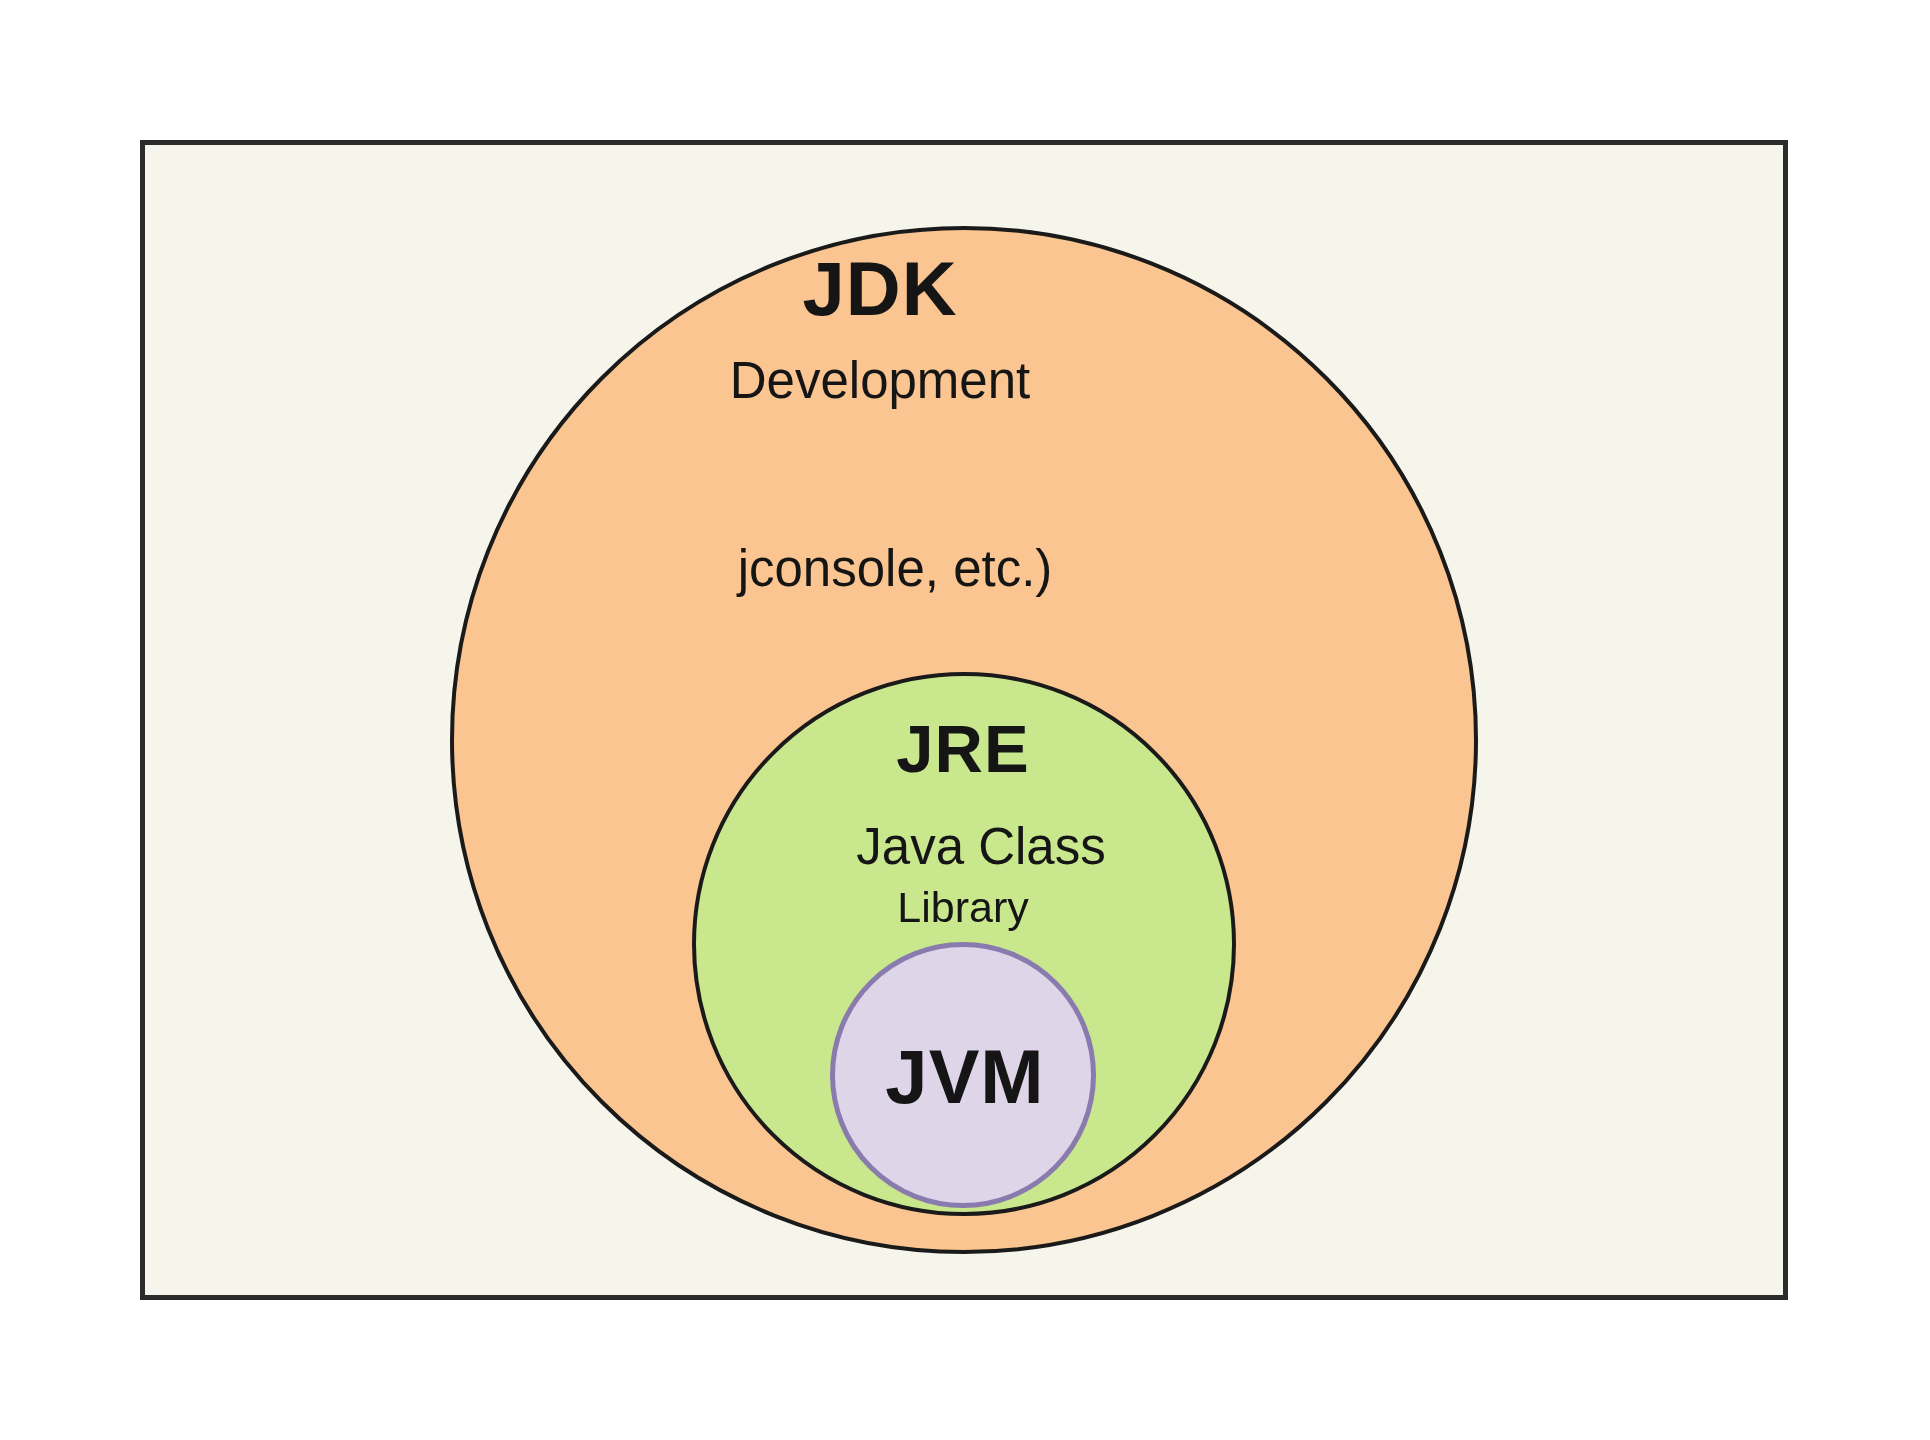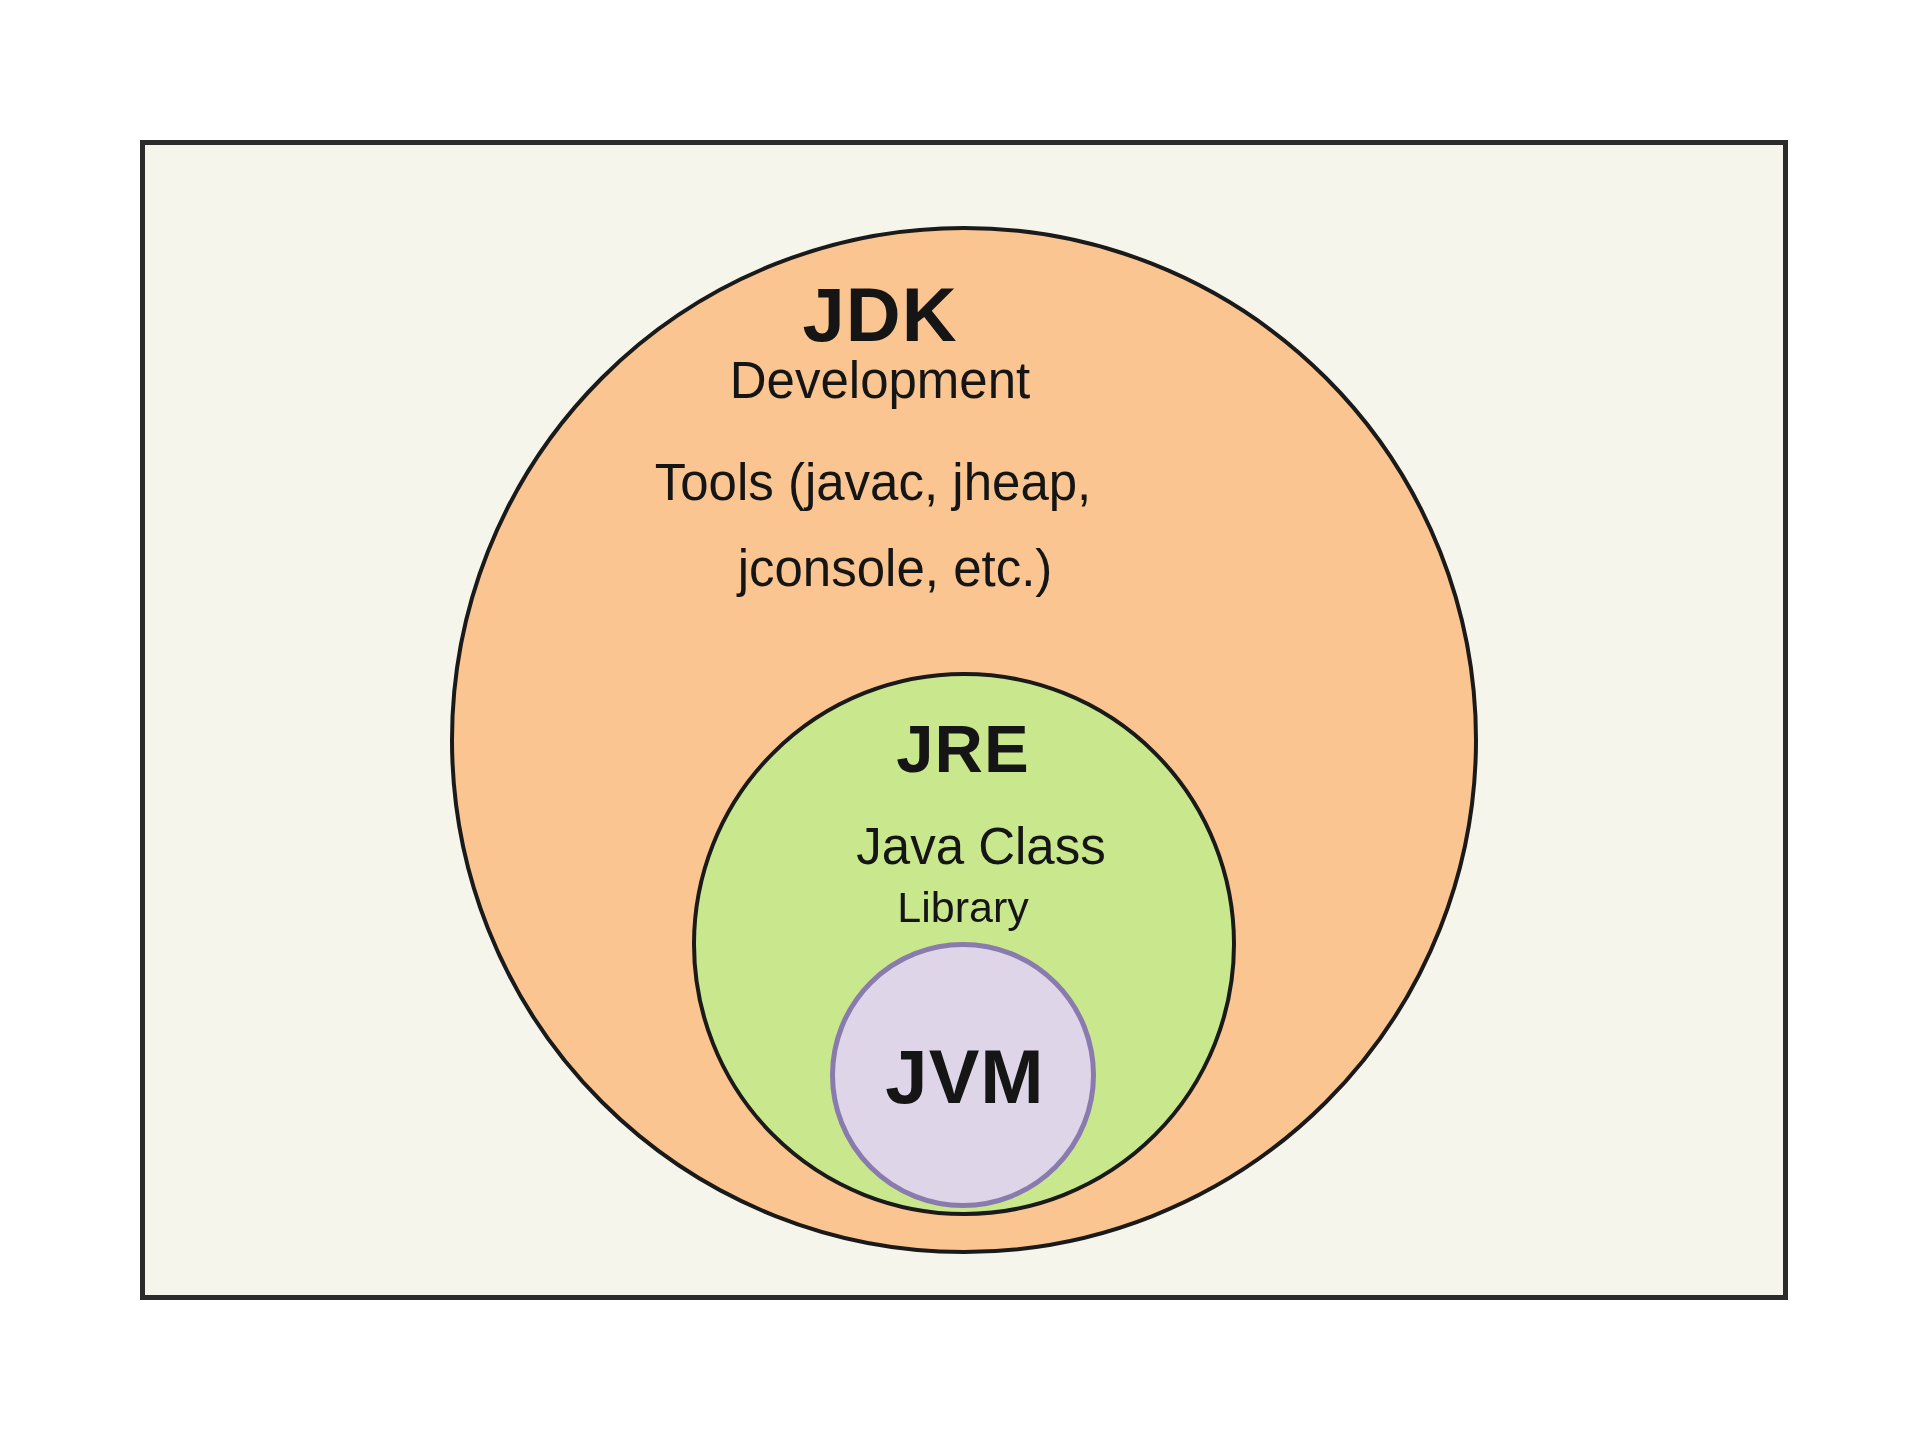--- a/index.html
+++ b/index.html
@@ -77,25 +77,24 @@
 <body>
 
 <div class="frame">
 
   <div class="circle jdk-circle" style="left:305px; top:81px;"></div>
 
   <div class="circle jre-circle" style="left:547px; top:527px;"></div>
 
   <div class="circle jvm-circle" style="left:685px; top:797px;"></div>
 
-  <div class="label title jdk-title" style="left:735px; top:144px;margin-top:26px;">JDK</div>
+  <div class="label title jdk-title" style="left:735px; top:144px;">JDK</div>
 
   <div class="label jdk-line-1" style="left:735px; top:235px;">Development</div>
 
-  <div class="label jdk-line-2" style="left:728px; top:337px;">Tools (javac, jheap,</div>
 
   <div class="label jdk-line-3" style="left:750px; top:423px;text-align:right;">jconsole, etc.)</div>
 
   <div class="label title jre-title" style="left:818px; top:603px;">JRE</div>
 
   <div class="label jre-line-1" style="left:818px; top:701px;margin-left:18px;">Java Class</div>
 
   <div class="label jre-line-2" style="left:818px; top:762px;">Library</div>
 
   <div class="label title jvm-title" style="left:820px; top:932px;">JVM</div>

